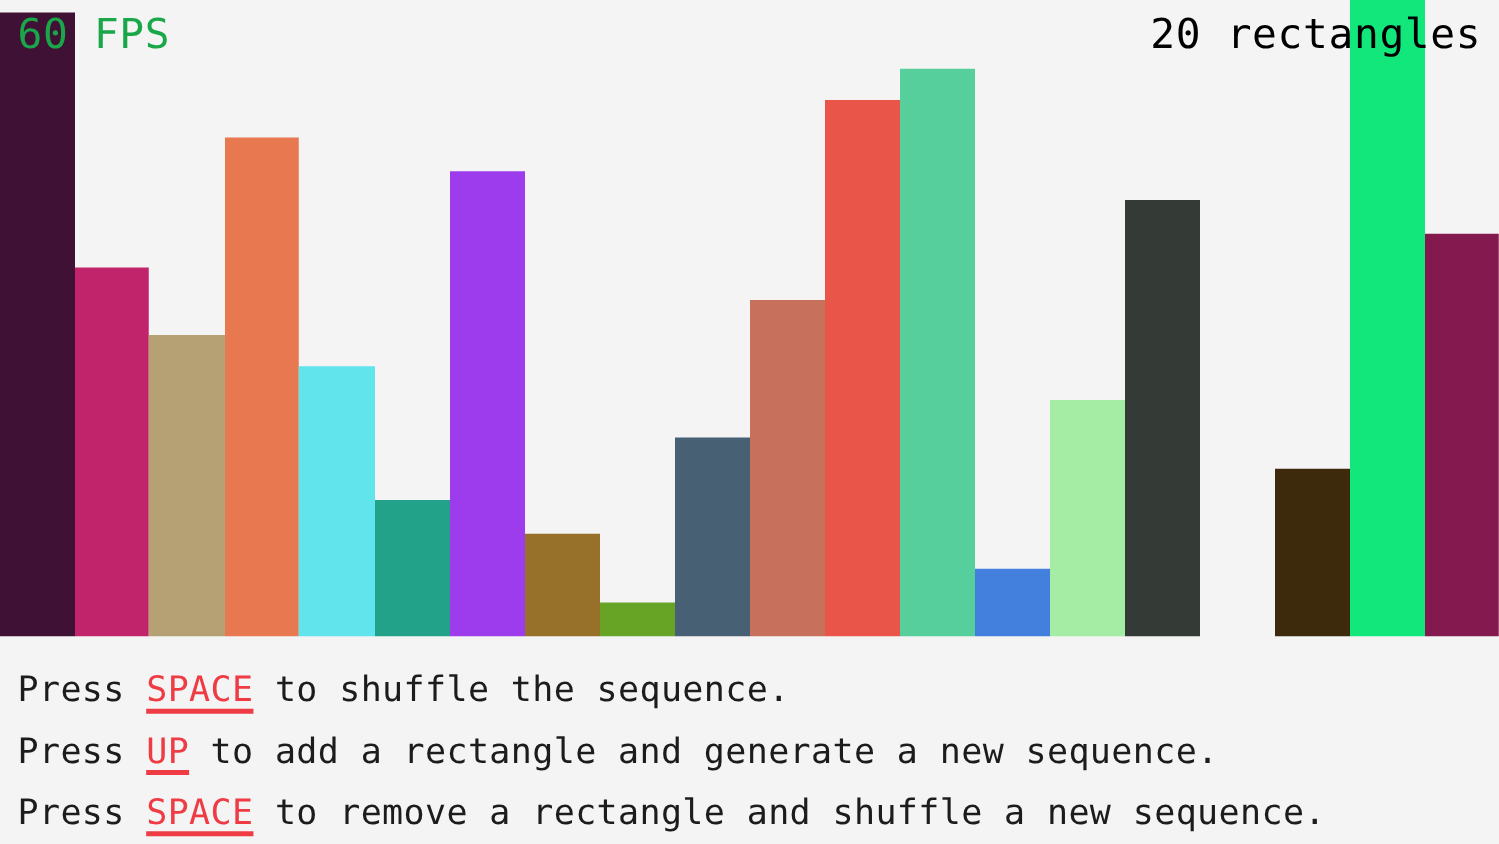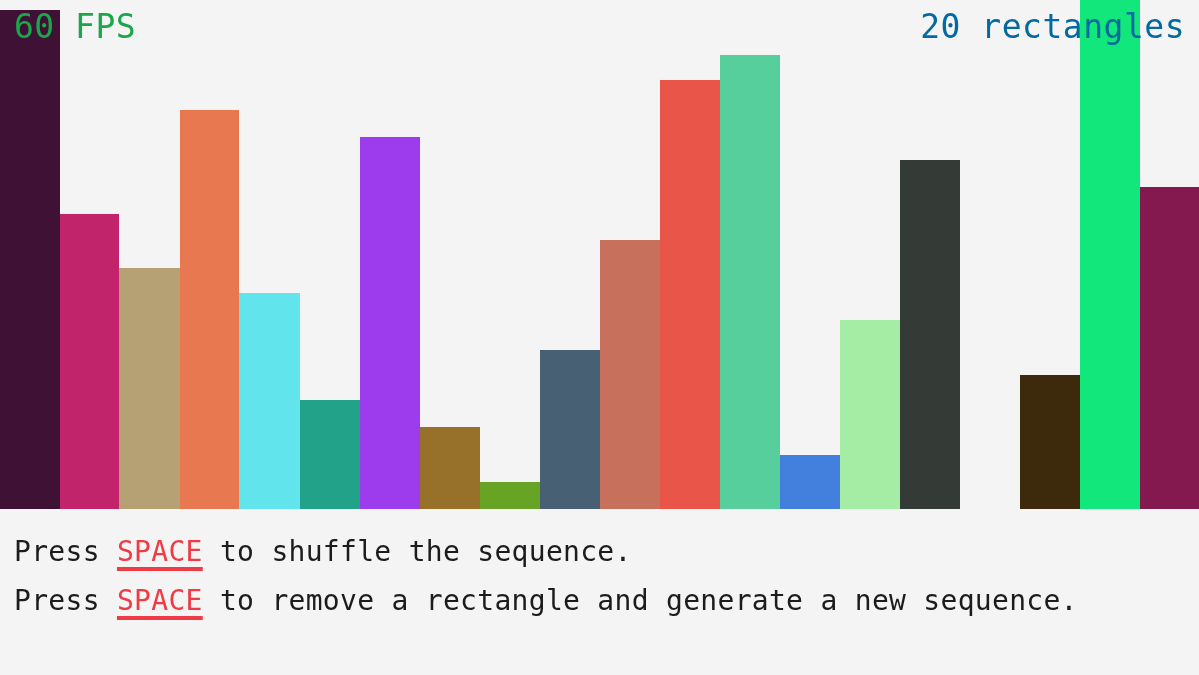--- a/index.html
+++ b/index.html
@@ -51,21 +51,21 @@
     font-weight: 400;
   }
   #fps-counter {
     left: 14px;
     top: 10px;
     color: #19a74a;
   }
   #rect-count {
     right: 14px;
     top: 10px;
-    color: #0369a1;
+    color: #000000;
   }
 
   
   #instructions {
     position: absolute;
     left: 0;
     top: 509px;
     width: 1199px;
     height: 166px;
     padding: 18px 0 0 14px;
@@ -113,16 +113,17 @@
       <div class="bar" style="left: 1080px; width: 60px; height: 509px; background: rgb(17, 231, 123);"></div>
       <div class="bar" style="left: 1140px; width: 59px; height: 322px; background: rgb(132, 25, 79);"></div>
     </div>
 
   <div class="hud" id="fps-counter">60 FPS</div>
 
   <div class="hud" id="rect-count">20 rectangles</div>
 
   <div id="instructions">
       <div class="instruction-line"><span>Press </span><span class="keycap">SPACE</span><span> to shuffle the sequence.</span></div>
-      <div class="instruction-line"><span>Press </span><span class="keycap">SPACE</span><span> to remove a rectangle and generate a new sequence.</span></div>
+      <div class="instruction-line"><span>Press </span><span class="keycap">UP</span><span> to add a rectangle and generate a new sequence.</span></div>
+      <div class="instruction-line"><span>Press </span><span class="keycap">SPACE</span><span> to remove a rectangle and shuffle a new sequence.</span></div>
     </div>
 
 </div>
 
 </body></html>

